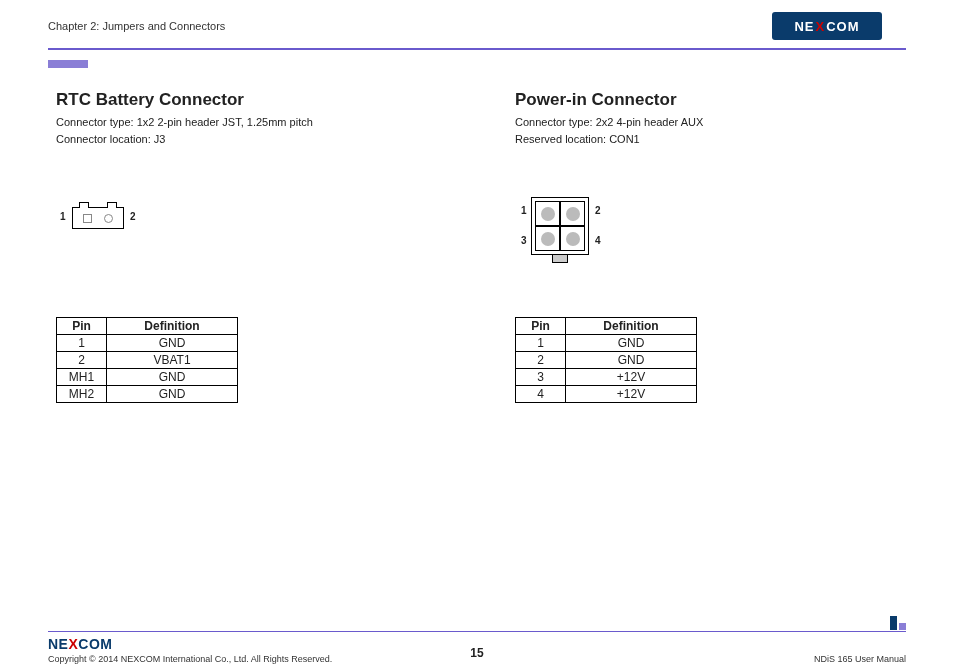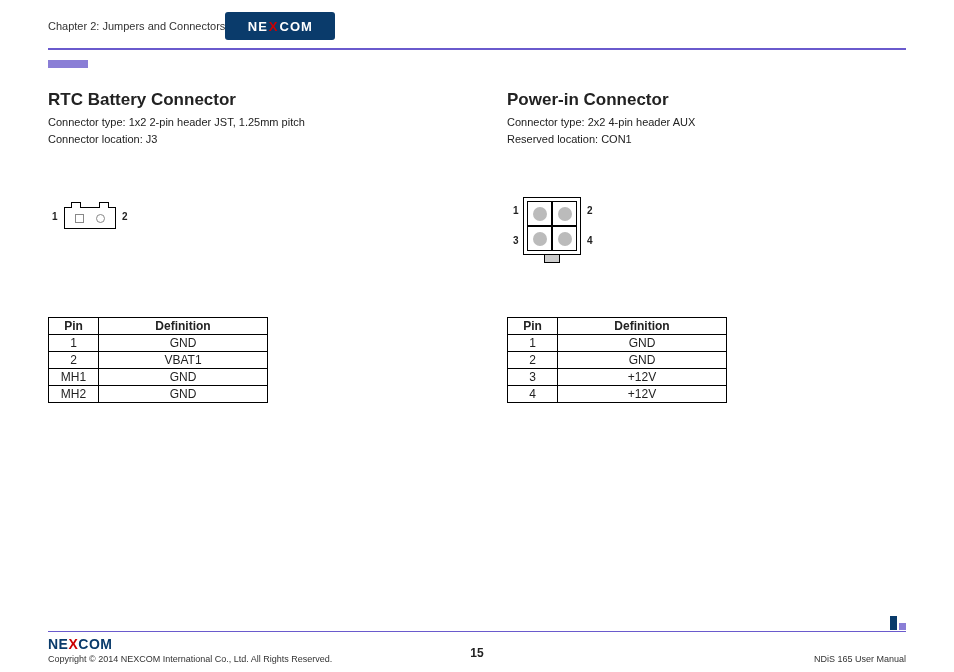--- a/index.html
+++ b/index.html
@@ -8,21 +8,21 @@
     padding: 0;
     font-family: "Segoe UI", Arial, sans-serif;
     background: #fff;
     width: 954px;
     height: 672px;
     position: relative;
     color: #222;
   }
   .header {
     display: flex;
-    justify-content: flex-start;
+    justify-content: space-between;
     align-items: center;
     padding: 12px 72px 0 48px;
   }
   .chapter {
     font-size: 11px;
     color: #333;
   }
   .logo-top {
     width: 110px;
     height: 28px;
@@ -53,20 +53,21 @@
     margin-left: 48px;
     margin-top: 10px;
   }
   .content {
     display: flex;
     padding: 22px 48px 0 48px;
     gap: 60px;
   }
   .col {
     flex: 1;
+    margin-left: 8px;
   }
   h2.section {
     font-size: 17px;
     font-weight: bold;
     margin: 0 0 4px 0;
     color: #222;
   }
   .desc {
     font-size: 11px;
     line-height: 1.5;
@@ -161,21 +162,21 @@
   }
   .pwr-lbl {
     position: absolute;
     font-size: 10px;
     font-weight: bold;
   }
   
   table.pins {
     border-collapse: collapse;
     font-size: 12px;
-    width: 220px;
+    width: 182px;
   }
   table.pins th, table.pins td {
     border: 1px solid #000;
     padding: 1px 6px;
     text-align: center;
   }
   table.pins th {
     font-weight: bold;
     background: #fff;
   }

